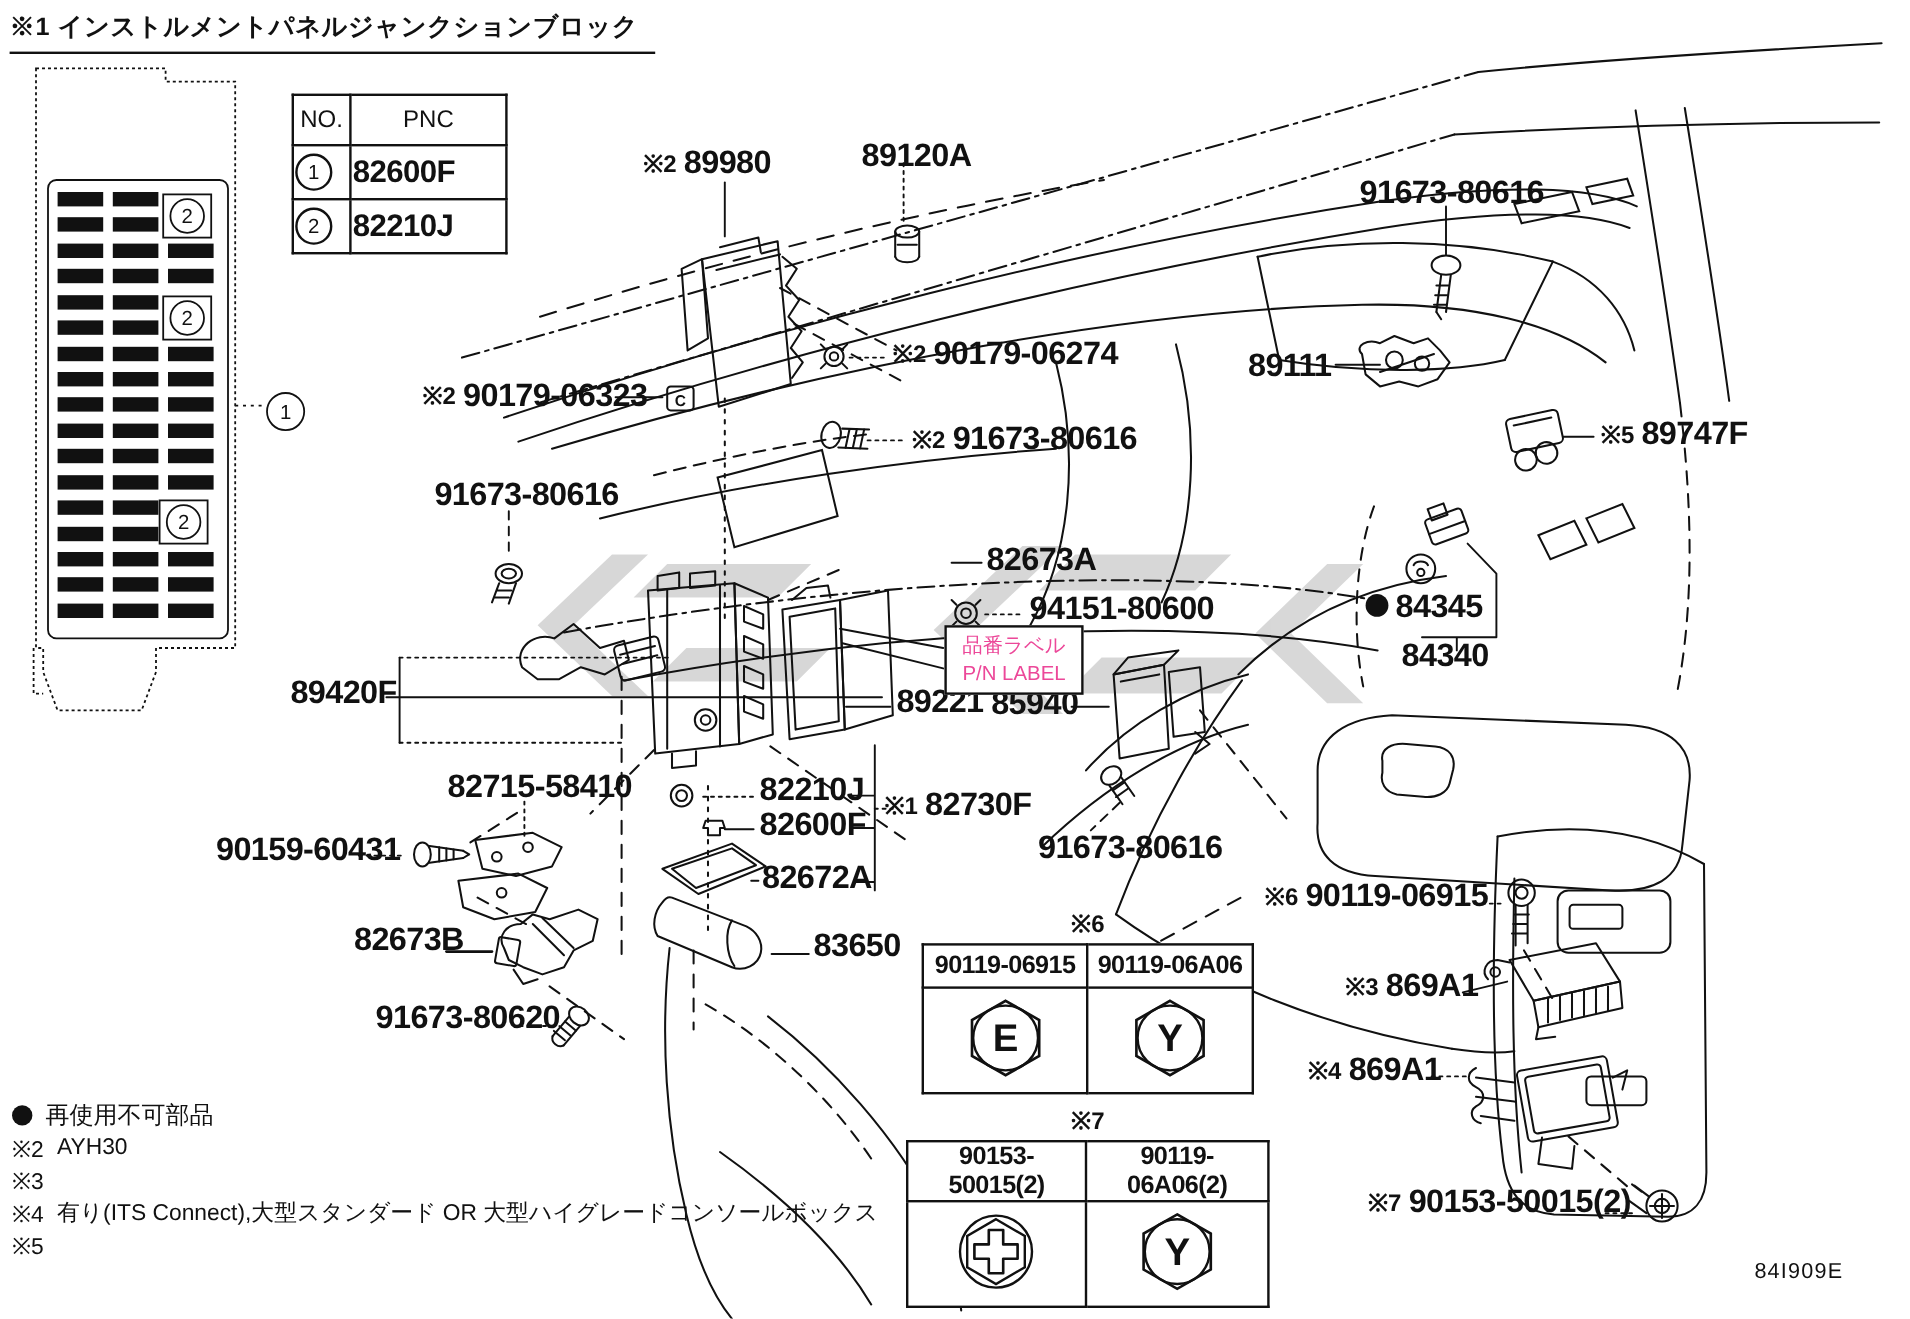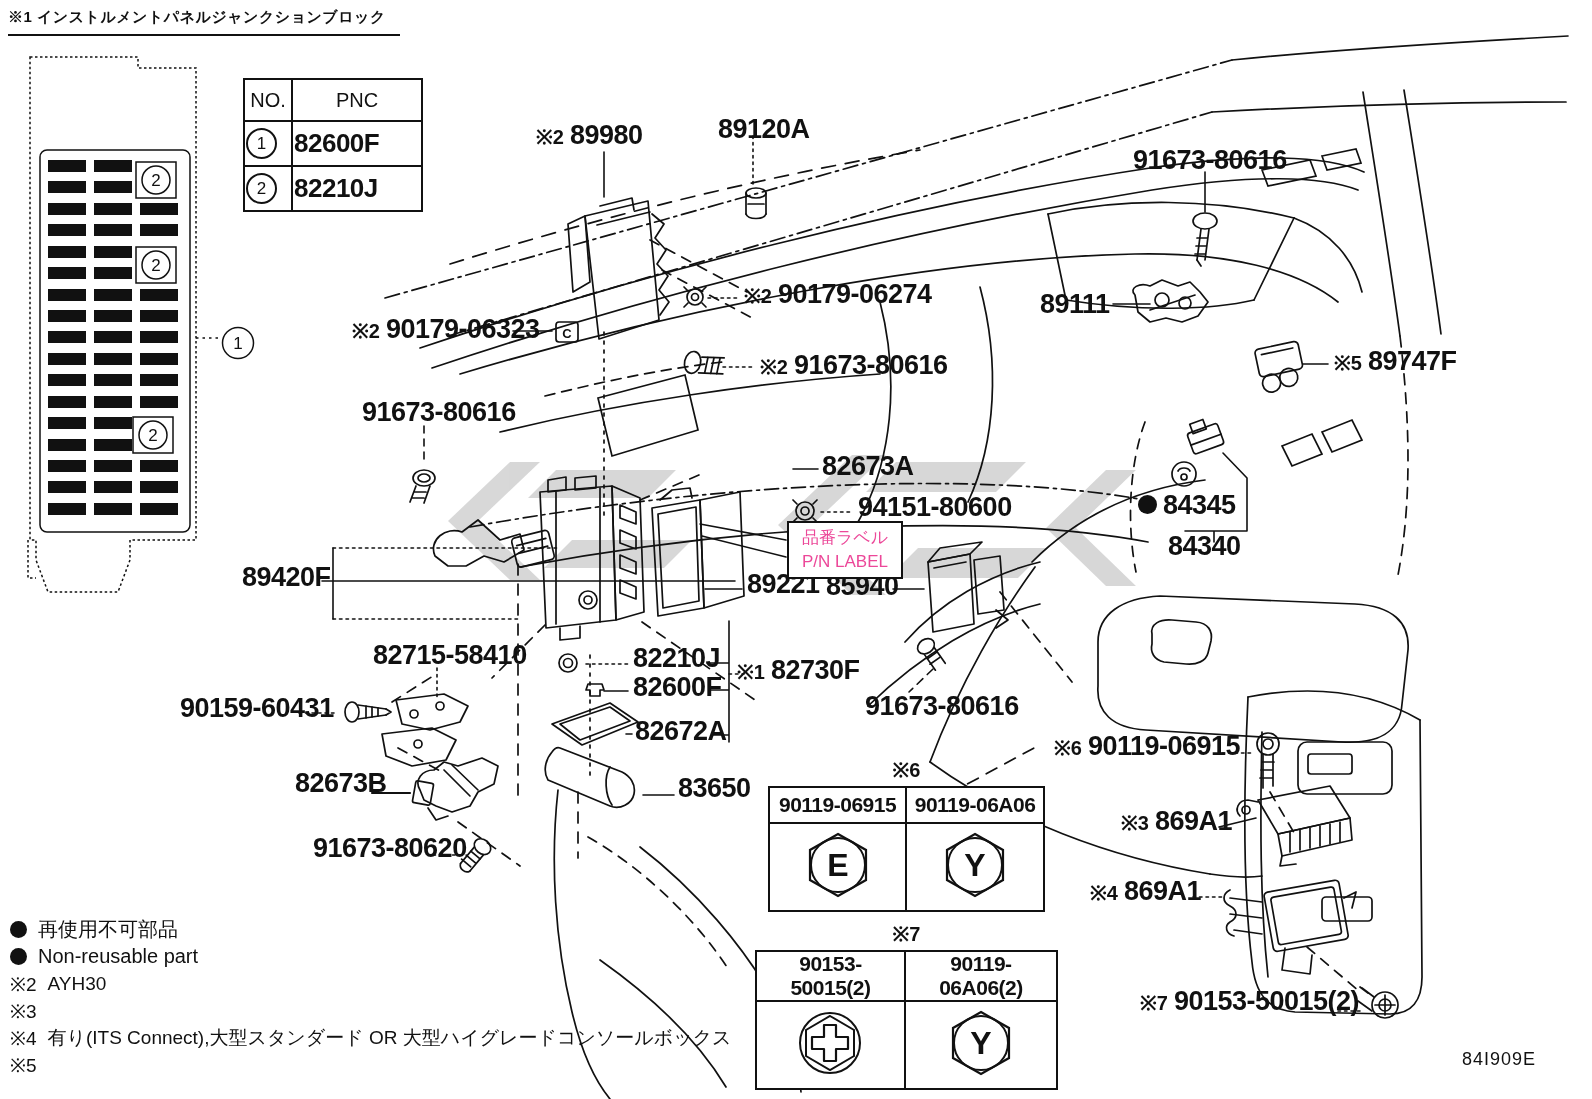--- a/index.html
+++ b/index.html
@@ -1,19 +1,19 @@
 <!DOCTYPE html>
 <html><head>
 <meta charset="utf-8">
 <style>
   html,body{margin:0;padding:0;background:#fff;}
   .canvas{position:relative;width:1592px;height:1099px;background:#fff;overflow:hidden;
           font-family:"Liberation Sans",sans-serif;color:#111;}
   svg.art{position:absolute;left:0;top:0;}
-  .page-title{position:absolute;left:8px;top:8px;font-size:15px;font-weight:700;
+  .page-title{position:absolute;left:8px;top:8px;font-size:21px;font-weight:700;
               border-bottom:2.5px solid #111;padding:0 14px 7px 0;white-space:nowrap;letter-spacing:0.5px;}
   
   .pnc-table{position:absolute;left:243px;top:78px;border-collapse:collapse;background:#fff;}
   .pnc-table th,.pnc-table td{border:2.5px solid #111;vertical-align:middle;}
   .pnc-table th{font-size:20px;font-weight:400;height:38px;}
   .pnc-table .no-col{width:44px;}
   .pnc-table .pnc-col{width:126px;}
   .pnc-table td{height:41px;}
   .pnc-table .pn{font-size:26px;font-weight:700;letter-spacing:-0.5px;}
   .circ{display:inline-flex;width:27px;height:27px;border:2px solid #111;border-radius:50%;
@@ -583,24 +583,20 @@
     </tr>
   </tbody>
       </table>
 </div>
 
 <div class="legend">
   <div class="row jp">
         <span class="bullet"></span>
         <span>再使用不可部品</span>
       </div>
-  <div class="row">
-        <span class="bullet"></span>
-        <span>Non-reusable part</span>
-      </div>
   <div class="row note-row">
         <span class="pfx">※2</span>
         <span>AYH30</span>
       </div>
   <div class="row note-row">
         <span class="pfx">※3</span>
       </div>
   <div class="row note-row">
         <span class="pfx">※4</span>
         <span>有り(ITS Connect),大型スタンダード OR 大型ハイグレードコンソールボックス</span>

